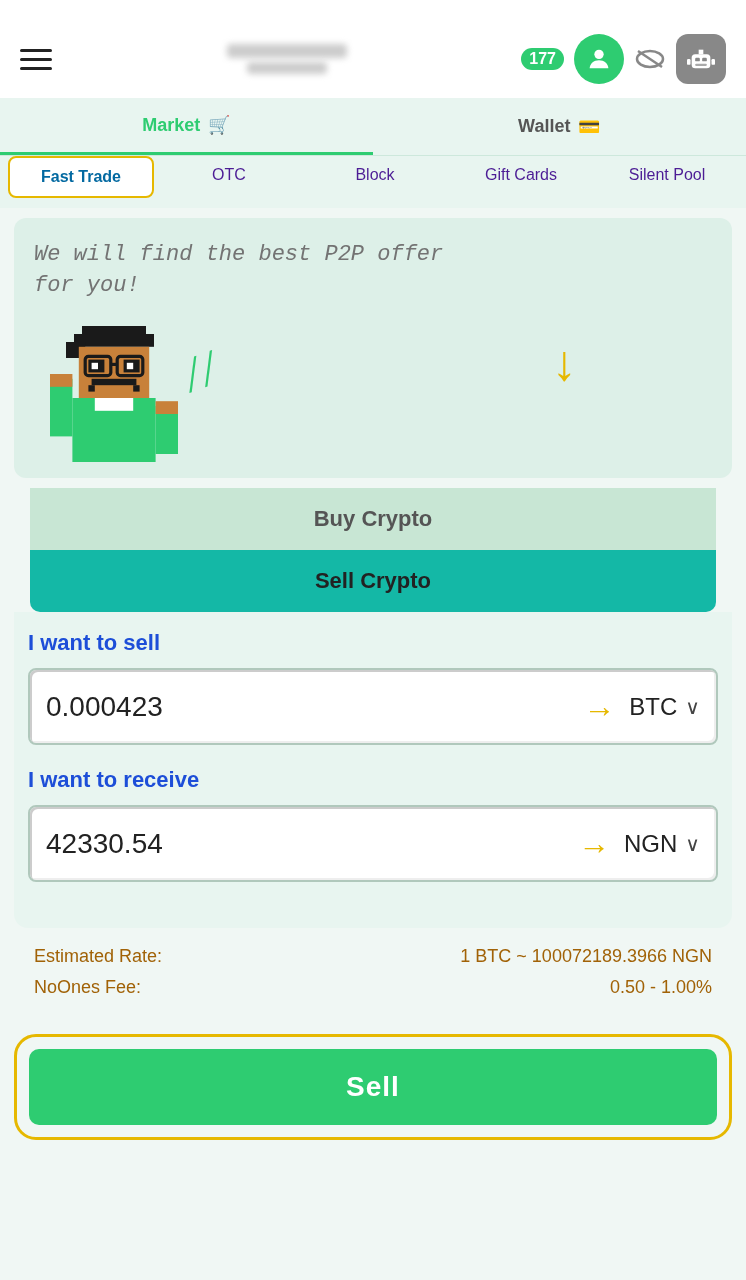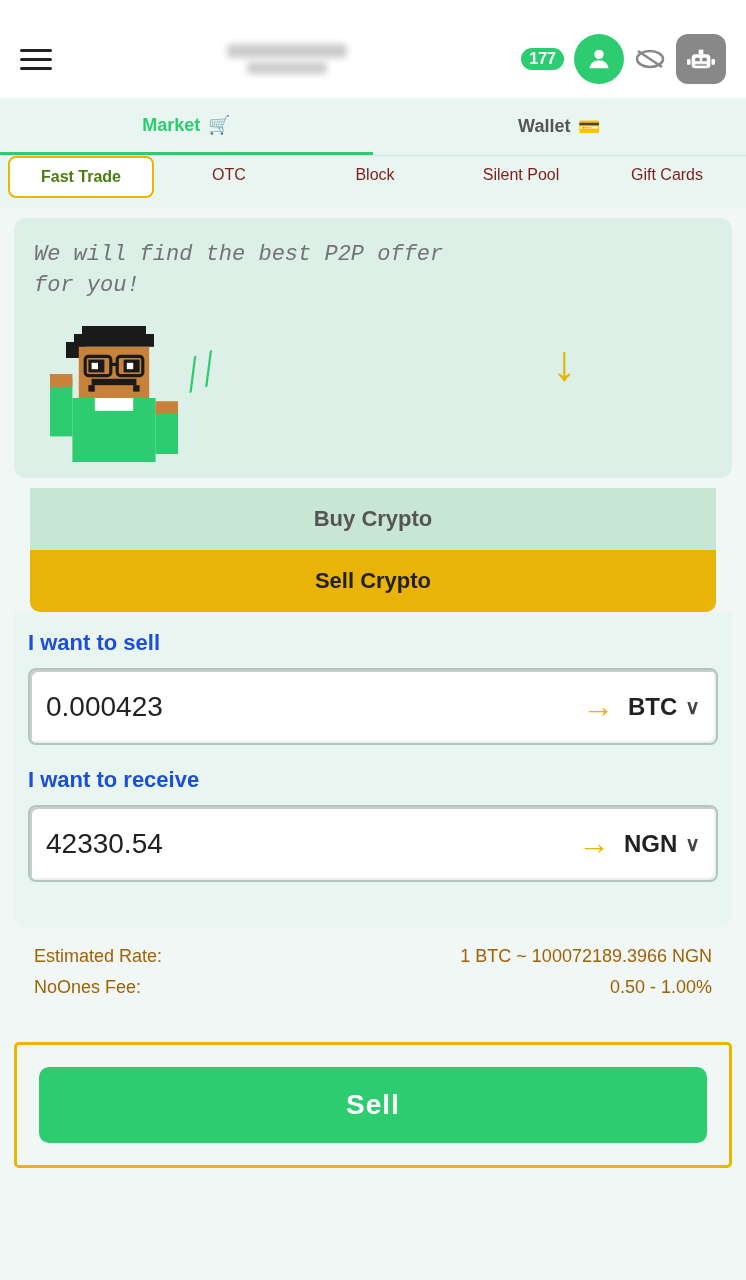--- a/index.html
+++ b/index.html
@@ -116,27 +116,27 @@
       display: flex;
       background: #e8f5f0;
       padding: 0 8px 10px 8px;
       gap: 4px;
     }
     .sub-tab {
       flex: 1;
       text-align: center;
       padding: 10px 6px;
       font-size: 16px;
-      color: #7f1d1d;
+      color: #4c1d95;
       cursor: pointer;
       border-radius: 6px;
     }
     .sub-tab.active {
       background: #fff;
-      color: #4d7c0f;
+      color: #0369a1;
       font-weight: 700;
       border: 2px solid #e6b800;
       border-radius: 8px;
     }
 
     
     .banner {
       background: #ddf0e8;
       margin: 10px 14px;
       border-radius: 12px;
@@ -175,21 +175,21 @@
       text-align: center;
       font-size: 22px;
       font-weight: 700;
       cursor: pointer;
     }
     .toggle-btn.inactive {
       background: #c8e6d4;
       color: #555;
     }
     .toggle-btn.active {
-      background: #eab308;
+      background: #14b8a6;
       color: #222;
     }
 
     
     .form-section {
       background: #e8f5f0;
       margin: 0 14px;
       padding: 18px 14px 24px 14px;
       border-radius: 0 0 14px 14px;
     }
@@ -218,21 +218,21 @@
     .arrow-right {
       font-size: 32px;
       color: #e6b800;
       margin: 0 14px;
     }
     .currency-selector {
       display: flex;
       align-items: center;
       gap: 8px;
       font-size: 24px;
-      font-weight: 700;
+      font-weight: 400;
       color: #222;
       cursor: pointer;
     }
     .chevron-down {
       font-size: 20px;
       color: #444;
     }
 
     
     .rate-info {
@@ -250,24 +250,24 @@
     .rate-row .label {
       font-weight: 500;
     }
     .rate-row .value {
       font-weight: 500;
       text-align: right;
     }
 
     
     .sell-btn-wrapper {
-      margin: 16px 14px 0 14px;
+      margin: 8px 14px 0 14px;
       border: 3px solid #e6b800;
-      border-radius: 5px;
-      padding: 22px;
+      border-radius: 22px;
+      padding: 12px;
     }
     .sell-btn {
       width: 100%;
       padding: 22px 0;
       background: #2ecc71;
       border: none;
       border-radius: 10px;
       font-size: 28px;
       font-weight: 700;
       color: #fff;
@@ -340,24 +340,24 @@
   <div class="sub-tab active">
     <span>Fast Trade</span>
   </div>
   <div class="sub-tab">
     <span>OTC</span>
   </div>
   <div class="sub-tab">
     <span>Block</span>
   </div>
   <div class="sub-tab">
+    <span>Gift Cards</span>
+  </div>
+  <div class="sub-tab">
     <span>Silent Pool</span>
-  </div>
-  <div class="sub-tab">
-    <span>Gift Cards</span>
   </div>
 </div>
 
 <div class="banner">
   <div class="banner-text">We will find the best P2P offer for you!</div>
 
   <svg class="pixel-character" viewBox="0 0 80 100" xmlns="http://www.w3.org/2000/svg" style="image-rendering:pixelated;">
 
     <rect x="20" y="5" width="40" height="10" fill="#1a1a1a"></rect>
     <rect x="15" y="10" width="50" height="8" fill="#1a1a1a"></rect>

